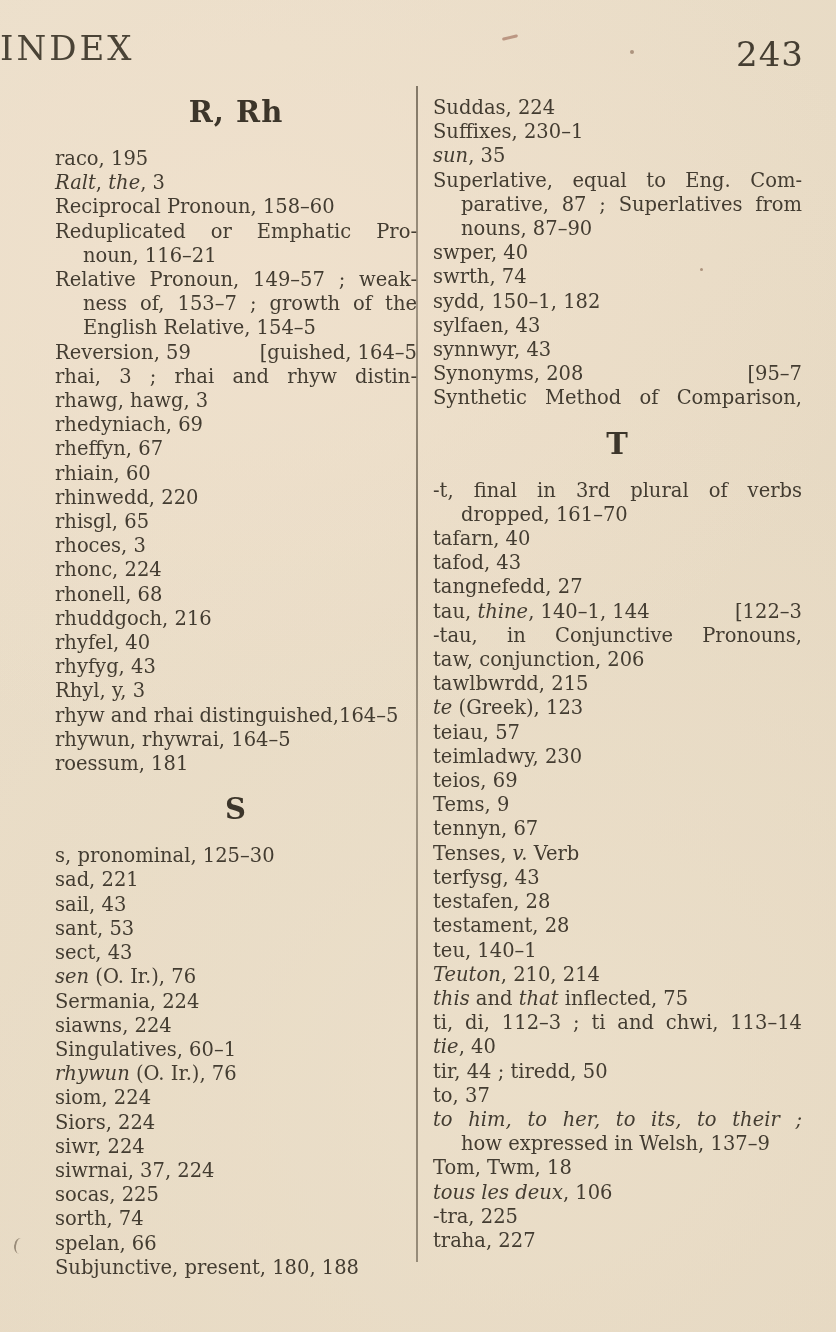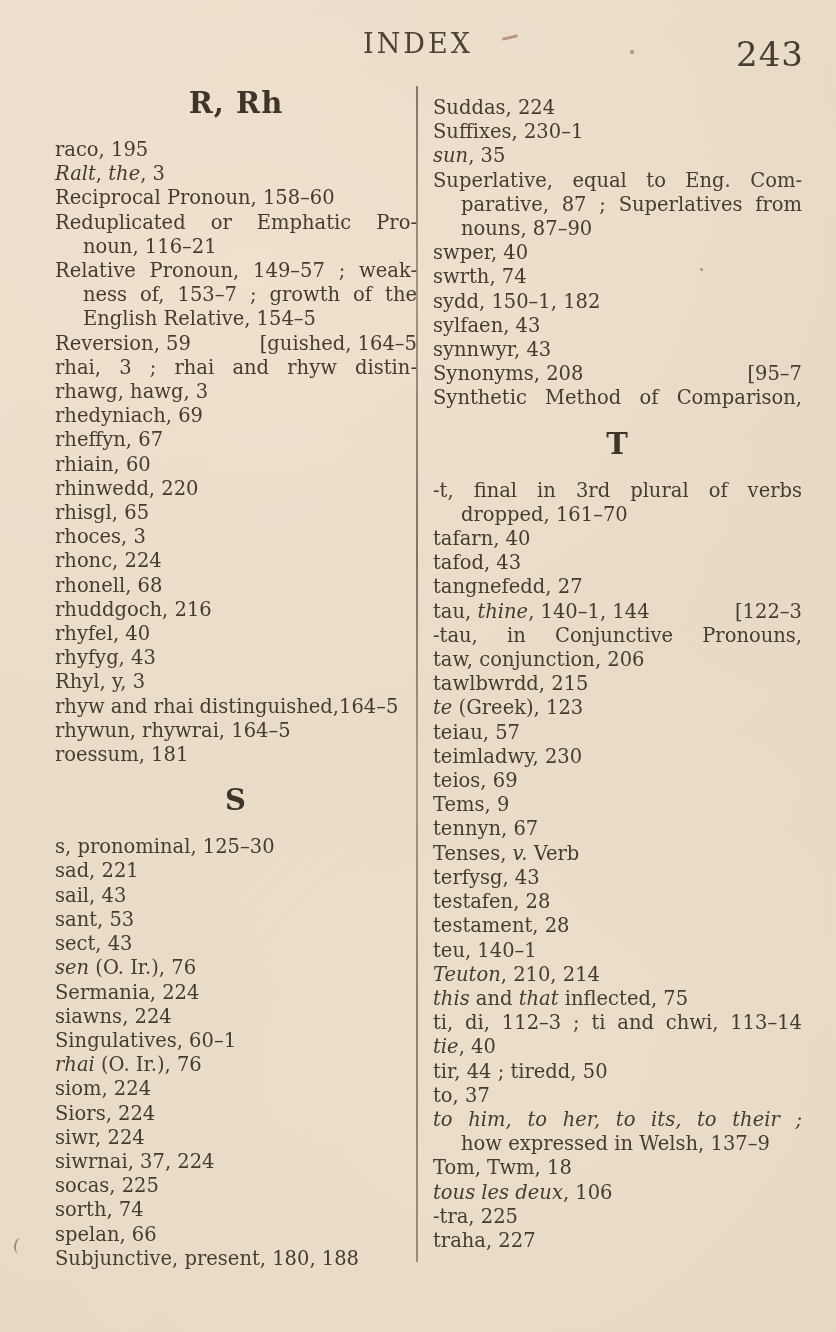--- a/index.html
+++ b/index.html
@@ -7,21 +7,21 @@
     position:relative;width:836px;height:1332px;
     background:
       radial-gradient(ellipse 900px 700px at 30% 20%, rgba(240,225,205,.9) 0%, rgba(232,218,195,.0) 70%),
       radial-gradient(ellipse 1000px 900px at 60% 80%, rgba(236,224,203,.8) 0%, rgba(228,213,188,.0) 75%),
       linear-gradient(135deg,#ebdfcb 0%, #e8dbc5 45%, #e4d6bf 100%);
     font-family:"DejaVu Serif","Liberation Serif",serif;
     color:#433c31;
   }
   .page-header{position:absolute;top:28px;left:0;width:836px;height:40px;}
   .title{
-    display:block;text-align:center;font-size:27px;letter-spacing:3px;
+    display:block;text-align:left;font-size:34px;letter-spacing:3px;
     color:#4a4336;
   }
   .pageno{
     position:absolute;top:6px;right:32px;font-size:34px;letter-spacing:1px;color:#453e32;
   }
   .divider{
     position:absolute;left:416px;top:86px;width:2px;height:1176px;
     background:linear-gradient(to bottom,
       rgba(96,86,70,.75) 0%, rgba(96,86,70,.55) 18%, rgba(96,86,70,.78) 40%,
       rgba(96,86,70,.5) 58%, rgba(110,98,80,.75) 78%, rgba(96,86,70,.6) 100%);
@@ -30,21 +30,21 @@
   .col-left{left:55px;top:86px;width:362px;}
   .col-right{left:433px;top:96px;width:369px;}
   .line{line-height:24.2px;min-height:24.2px;}
   .line.indent{padding-left:28px;}
   .line.just{text-align:justify;text-align-last:justify;}
   .line.split{display:flex;justify-content:space-between;}
   .sec-heading{
     font-size:29px;font-weight:bold;text-align:center;line-height:34px;
     letter-spacing:1px;margin:16px 0 18px 0;color:#3c352a;
   }
-  .col .sec-heading:first-child{margin-top:0;}
+  .col .sec-heading:first-child{margin-top:9px;}
   i{font-style:italic;}
   .speck{position:absolute;background:rgba(122,88,66,.55);border-radius:50%;}
   .speck-dash{width:16px;height:3px;border-radius:2px;transform:rotate(-14deg);background:rgba(140,80,60,.5);}
   .speck-dot{width:4px;height:4px;}
   .speck-curve{
     width:10px;height:16px;background:none;border:none;
     border-left:2px solid rgba(90,75,58,.55);border-radius:50% / 50%;
     transform:rotate(8deg);
   }
 </style>
@@ -94,21 +94,21 @@
       <div class="sec-heading">S</div>
       <div class="line">s, pronominal, 125–30</div>
       <div class="line">sad, 221</div>
       <div class="line">sail, 43</div>
       <div class="line">sant, 53</div>
       <div class="line">sect, 43</div>
       <div class="line"><i>sen</i> (O. Ir.), 76</div>
       <div class="line">Sermania, 224</div>
       <div class="line">siawns, 224</div>
       <div class="line">Singulatives, 60–1</div>
-      <div class="line"><i>rhai</i> (O. Ir.), 76</div>
+      <div class="line"><i>rhywun</i> (O. Ir.), 76</div>
       <div class="line">siom, 224</div>
       <div class="line">Siors, 224</div>
       <div class="line">siwr, 224</div>
       <div class="line">siwrnai, 37, 224</div>
       <div class="line">socas, 225</div>
       <div class="line">sorth, 74</div>
       <div class="line">spelan, 66</div>
       <div class="line">Subjunctive, present, 180, 188</div>
     </div>
   <div class="col col-right">

